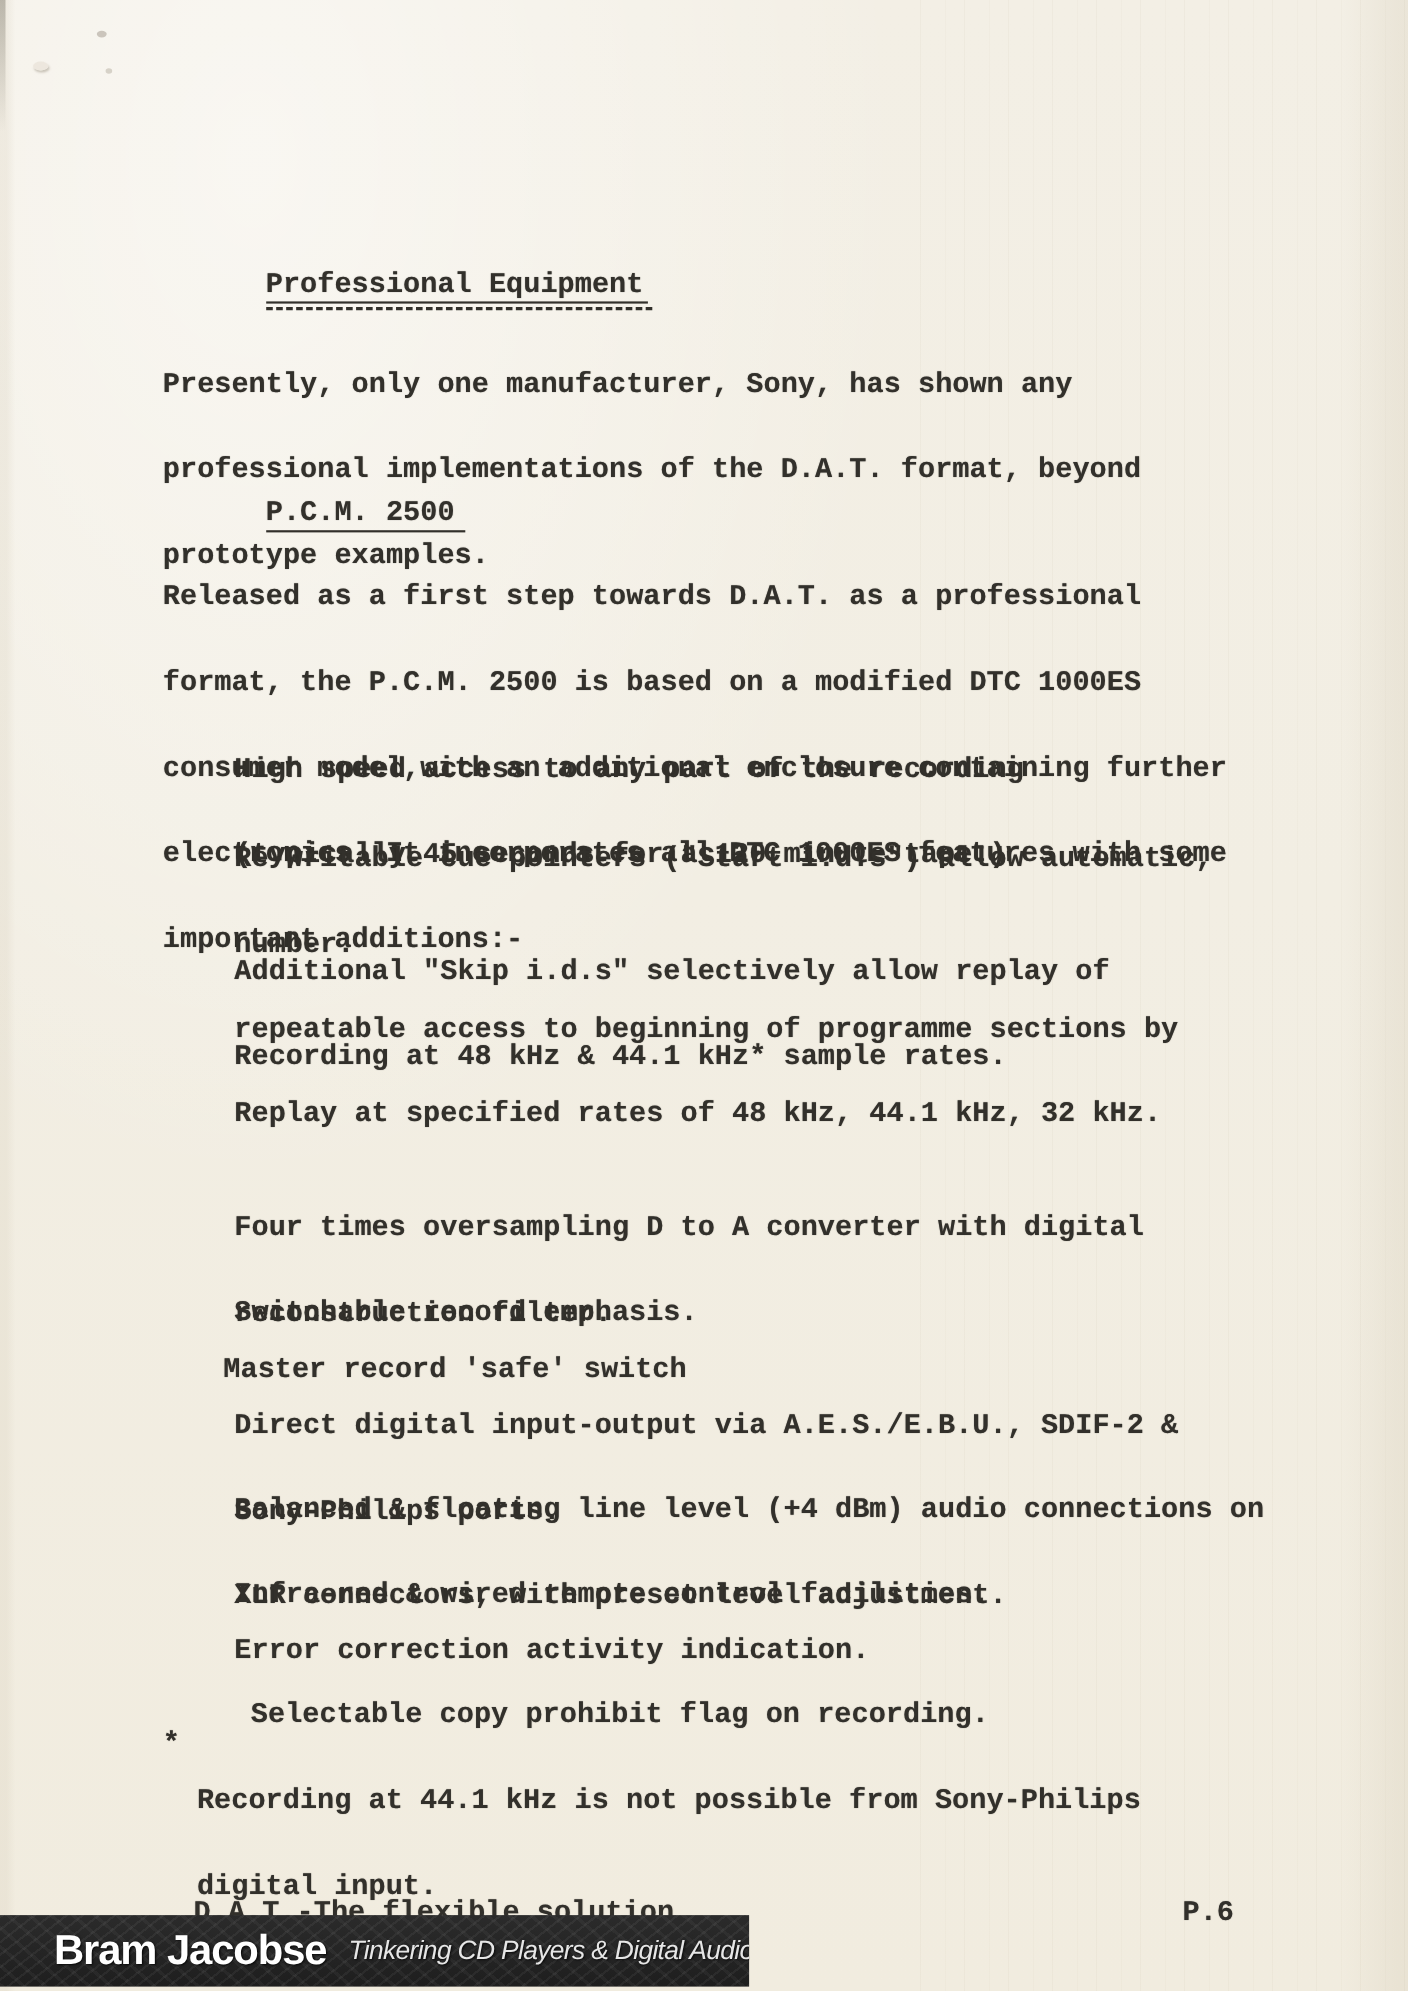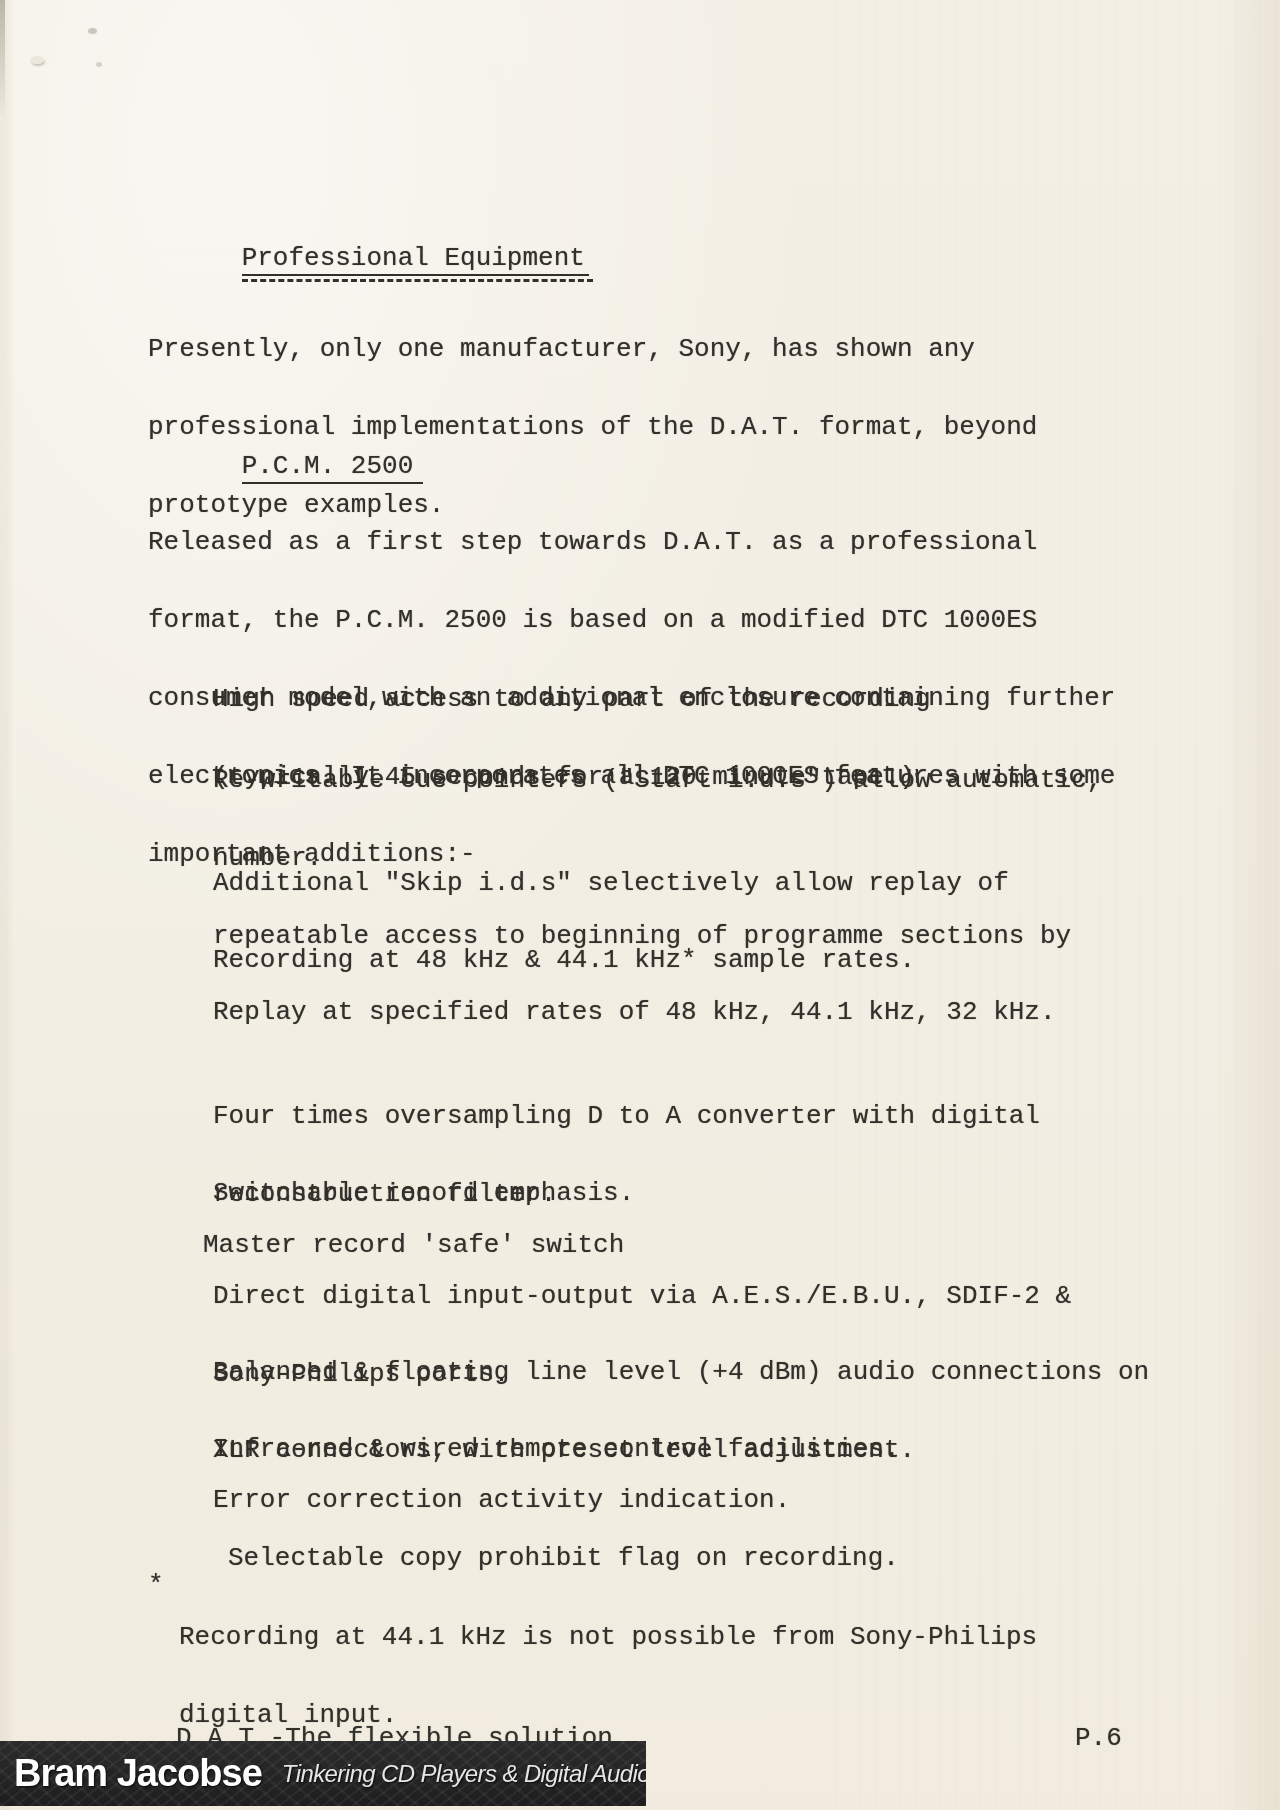--- a/index.html
+++ b/index.html
@@ -34,21 +34,21 @@
   }
   .speck{position:absolute;border-radius:50%;pointer-events:none;}
   .speck.a{left:88px;top:28px;width:9px;height:6px;background:rgba(120,110,95,.35);}
   .speck.b{left:30px;top:56px;width:14px;height:8px;background:rgba(235,230,220,.9);box-shadow:1px 2px 2px rgba(120,110,90,.35);}
   .speck.c{left:96px;top:62px;width:6px;height:5px;background:rgba(140,128,108,.3);}
   .edge-mark{position:absolute;left:0;top:0;width:5px;height:120px;background:linear-gradient(180deg,rgba(90,85,70,.35),rgba(0,0,0,0));pointer-events:none;}
 
   .doc{position:absolute;left:0;top:0;width:1280px;height:1810px;
        font-size:26px;line-height:26px;
        text-shadow:0 0 1px rgba(45,42,36,.55);
-       white-space:pre;}
+       white-space:pre;font-weight:bold;}
   .blk{position:absolute;}
   .ln{height:26px;}
 
   .h-underline{display:inline-block;border-bottom:2px solid var(--ink);padding:0 10px 3px 0;}
   .h-double{display:inline-block;position:relative;border-bottom:2px solid var(--ink);padding:0 4px 3px 0;}
   .h-double::after{
     content:"";position:absolute;left:0;right:-4px;bottom:-8px;
     border-bottom:3px dashed var(--ink);
   }
 
@@ -59,20 +59,21 @@
 
   .banner{
     position:absolute;left:0;top:1741px;width:646px;height:65px;z-index:5;
     background:
       repeating-linear-gradient(-38deg, rgba(255,255,255,.05) 0 2px, rgba(0,0,0,0) 2px 9px),
       repeating-linear-gradient(41deg, rgba(255,255,255,.04) 0 3px, rgba(0,0,0,0) 3px 13px),
       linear-gradient(180deg,#2b2b2b,var(--banner-bg) 55%, #1e1e1e);
     display:flex;align-items:center;
     font-family:"Liberation Sans","DejaVu Sans",sans-serif;
     overflow:hidden;
+    padding-left:35px;
   }
   .banner-name{
     margin-left:14px;font-size:38px;font-weight:bold;letter-spacing:-1px;
     color:var(--banner-name);text-shadow:1px 1px 2px rgba(0,0,0,.8);
     white-space:nowrap;
   }
   .banner-tagline{
     margin-left:20px;font-size:24px;font-style:italic;letter-spacing:-.6px;
     color:var(--banner-tagline);text-shadow:1px 1px 2px rgba(0,0,0,.8);
     white-space:nowrap;

